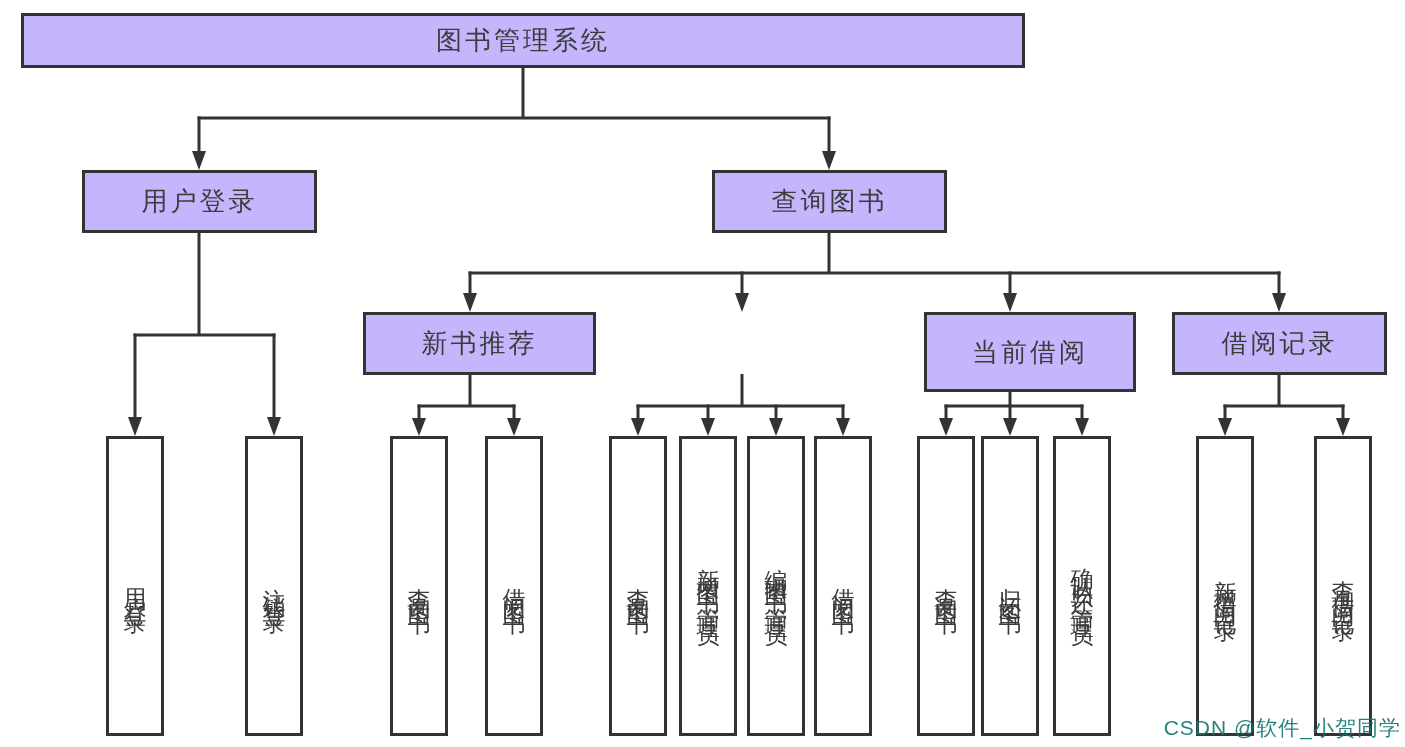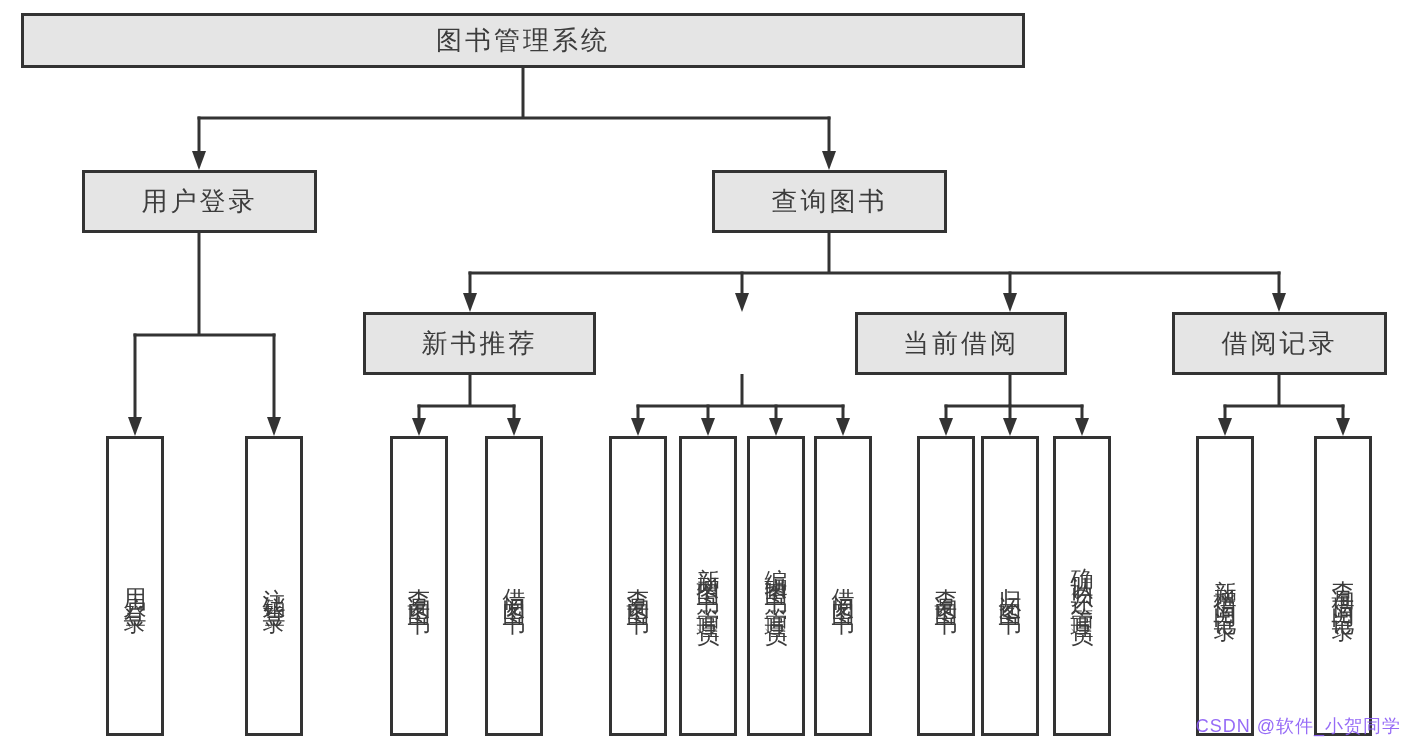--- a/index.html
+++ b/index.html
@@ -13,21 +13,21 @@
   }
   #connectors {
     position: absolute;
     left: 0; top: 0;
     width: 1405px; height: 747px;
   }
   .hbox {
     position: absolute;
     box-sizing: border-box;
     border: 3px solid #333333;
-    background: #e5e5e5;
+    background: #c4b5fd;
     display: flex;
     align-items: center;
     justify-content: center;
   }
   .hbox span {
     color: #3c3c3c;
     font-size: 26px;
     letter-spacing: 3px;
     white-space: nowrap;
   }
@@ -49,23 +49,23 @@
     color: #3c3c3c;
     font-size: 23px;
     letter-spacing: 8px;
     line-height: 1;
     white-space: nowrap;
   }
   .watermark {
     position: absolute;
     right: 4px;
     top: 714px;
-    color: #8b5cf6;
+    color: #0f766e;
     opacity: 0.9;
-    font-size: 18px;
+    font-size: 21px;
     letter-spacing: 1px;
     z-index: 5;
     white-space: nowrap;
   }
   line { stroke: #333333; stroke-width: 3; }
   polygon { fill: #333333; }
 </style>
 </head>
 <body>
 
@@ -154,21 +154,21 @@
   <div class="hbox" style="left:82px;top:170px;width:235px;height:63px">
     <span>用户登录</span>
   </div>
   <div class="hbox" style="left:712px;top:170px;width:235px;height:63px">
     <span>查询图书</span>
   </div>
 
   <div class="hbox" style="left:363px;top:312px;width:233px;height:63px">
     <span>新书推荐</span>
   </div>
-  <div class="hbox" style="left:855px;top:312px;width:212px;height:63px">
+  <div class="hbox" style="left:924px;top:312px;width:212px;height:80px">
     <span>当前借阅</span>
   </div>
   <div class="hbox" style="left:1172px;top:312px;width:215px;height:63px">
     <span>借阅记录</span>
   </div>
 
   <div class="vbox" style="left:106px">
     <span>用户登录</span>
   </div>
   <div class="vbox" style="left:245px">

